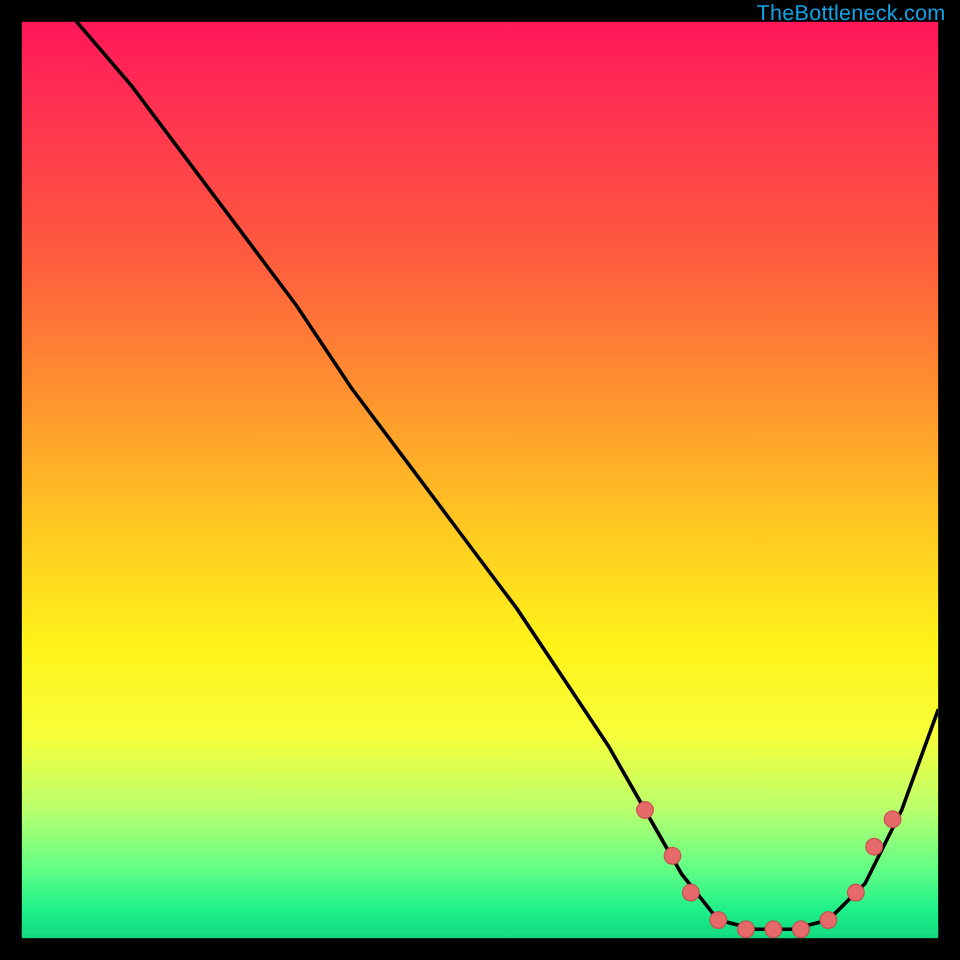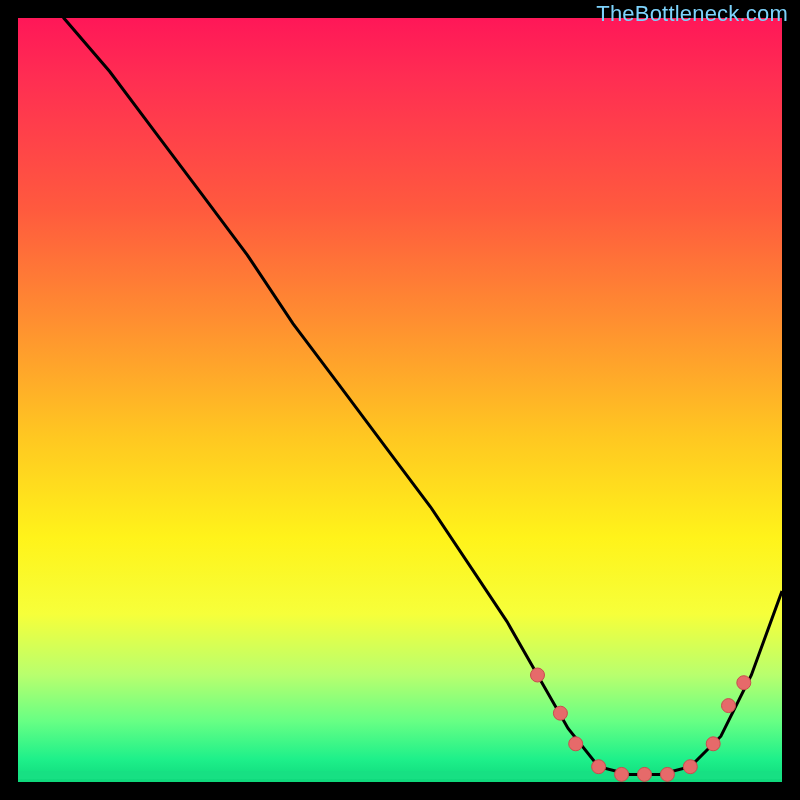--- a/index.html
+++ b/index.html
@@ -59,22 +59,22 @@
     position: absolute;
     left: 0;
     top: 0;
     width: 100%;
     height: 100%;
   }
   .attribution {
     position: absolute;
     top: 1px;
     right: 12px;
-    color: #7dd3fc;
-    font-size: 22px;
+    color: #0ea5e9;
+    font-size: 18px;
     letter-spacing: 0.2px;
     text-align: right;
   }
 </style>
 </head>
 <body>
 
 <div class="wrap">
 
   <div class="plot">

